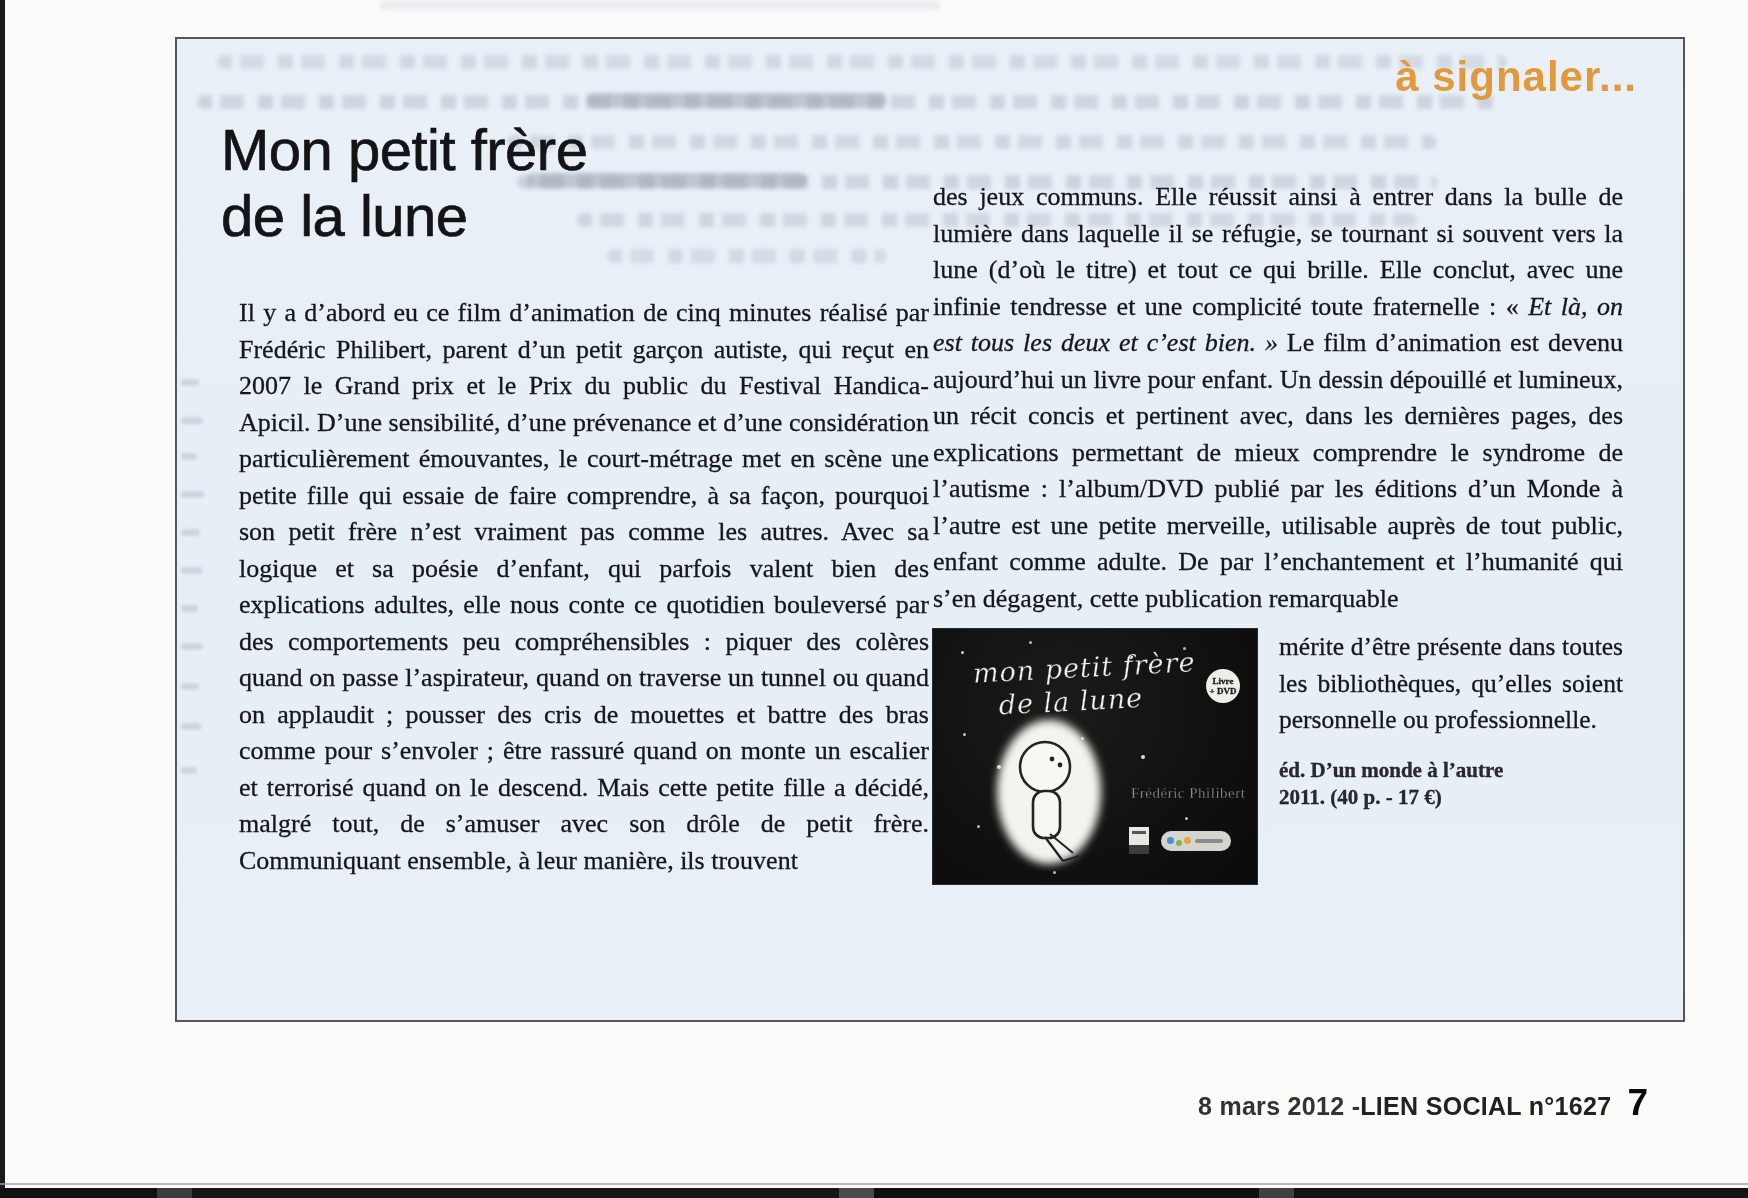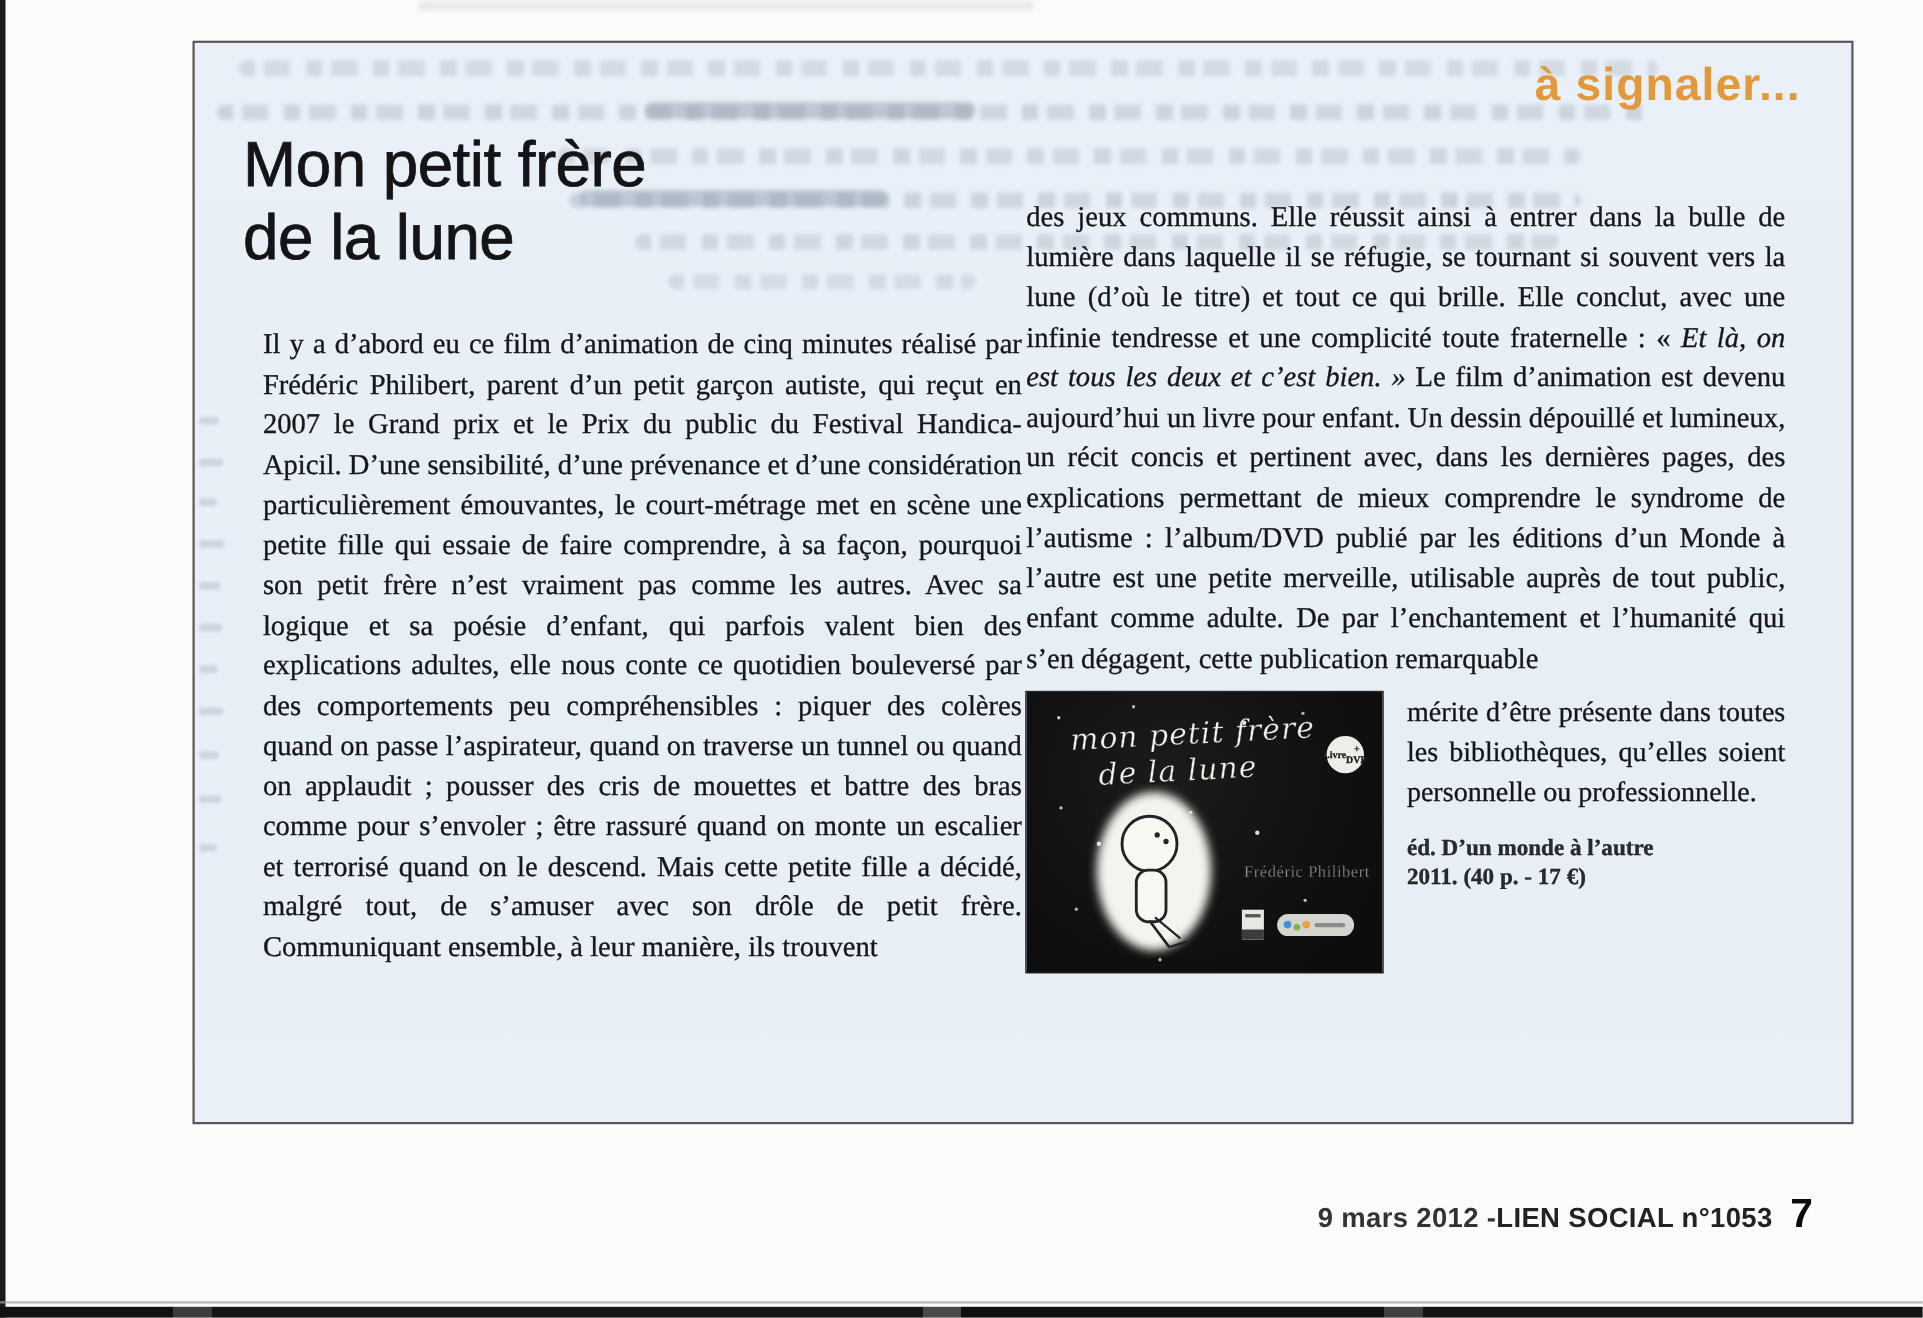--- a/index.html
+++ b/index.html
@@ -67,21 +67,21 @@
   }
   .cover-title{
     position:absolute;left:0;right:20px;top:22px;text-align:center;
     font-family:"DejaVu Serif", serif;font-style:italic;
     font-size:27px;line-height:33px;color:#f1f1ea;transform:rotate(-3deg);
     letter-spacing:1px;
   }
   .cover-title .l2{display:block;margin-left:-30px;}
   .badge{
     position:absolute;left:273px;top:40px;width:34px;height:34px;border-radius:50%;
-    background:#eeeee8;display:flex;flex-direction:row;align-items:center;justify-content:center;
+    background:#eeeee8;display:flex;flex-direction:column;align-items:center;justify-content:center;
     color:#202024;font-size:9px;line-height:10px;font-weight:700;text-align:center;
   }
   .star{position:absolute;background:#fff;border-radius:50%;}
   .moon{position:absolute;left:56px;top:84px;width:122px;height:158px;}
   .cover-author{
     position:absolute;left:198px;top:146px;
     font-size:15px;letter-spacing:.5px;color:#97968f;
   }
   .logo1{position:absolute;left:196px;top:198px;width:20px;height:27px;background:#e8e8e2;
     box-shadow:inset 0 -9px 0 #3c3c40;}
@@ -213,19 +213,19 @@
           <div>éd. D’un monde à l’autre</div>
           <div>2011. (40 p. - 17 €)</div>
         </div>
       </div>
 
     </div>
   </div>
 </div>
 
 <div class="footer">
-  <span class="date">9 mars 2012 - </span>
-  <span class="mag">LIEN SOCIAL n°1053</span>
+  <span class="date">8 mars 2012 - </span>
+  <span class="mag">LIEN SOCIAL n°1627</span>
   <span class="pageno">7</span>
 </div>
 
 <div class="scan-line-bottom"></div>
 <div class="scan-edge-bottom"></div>
 
 </body></html>

